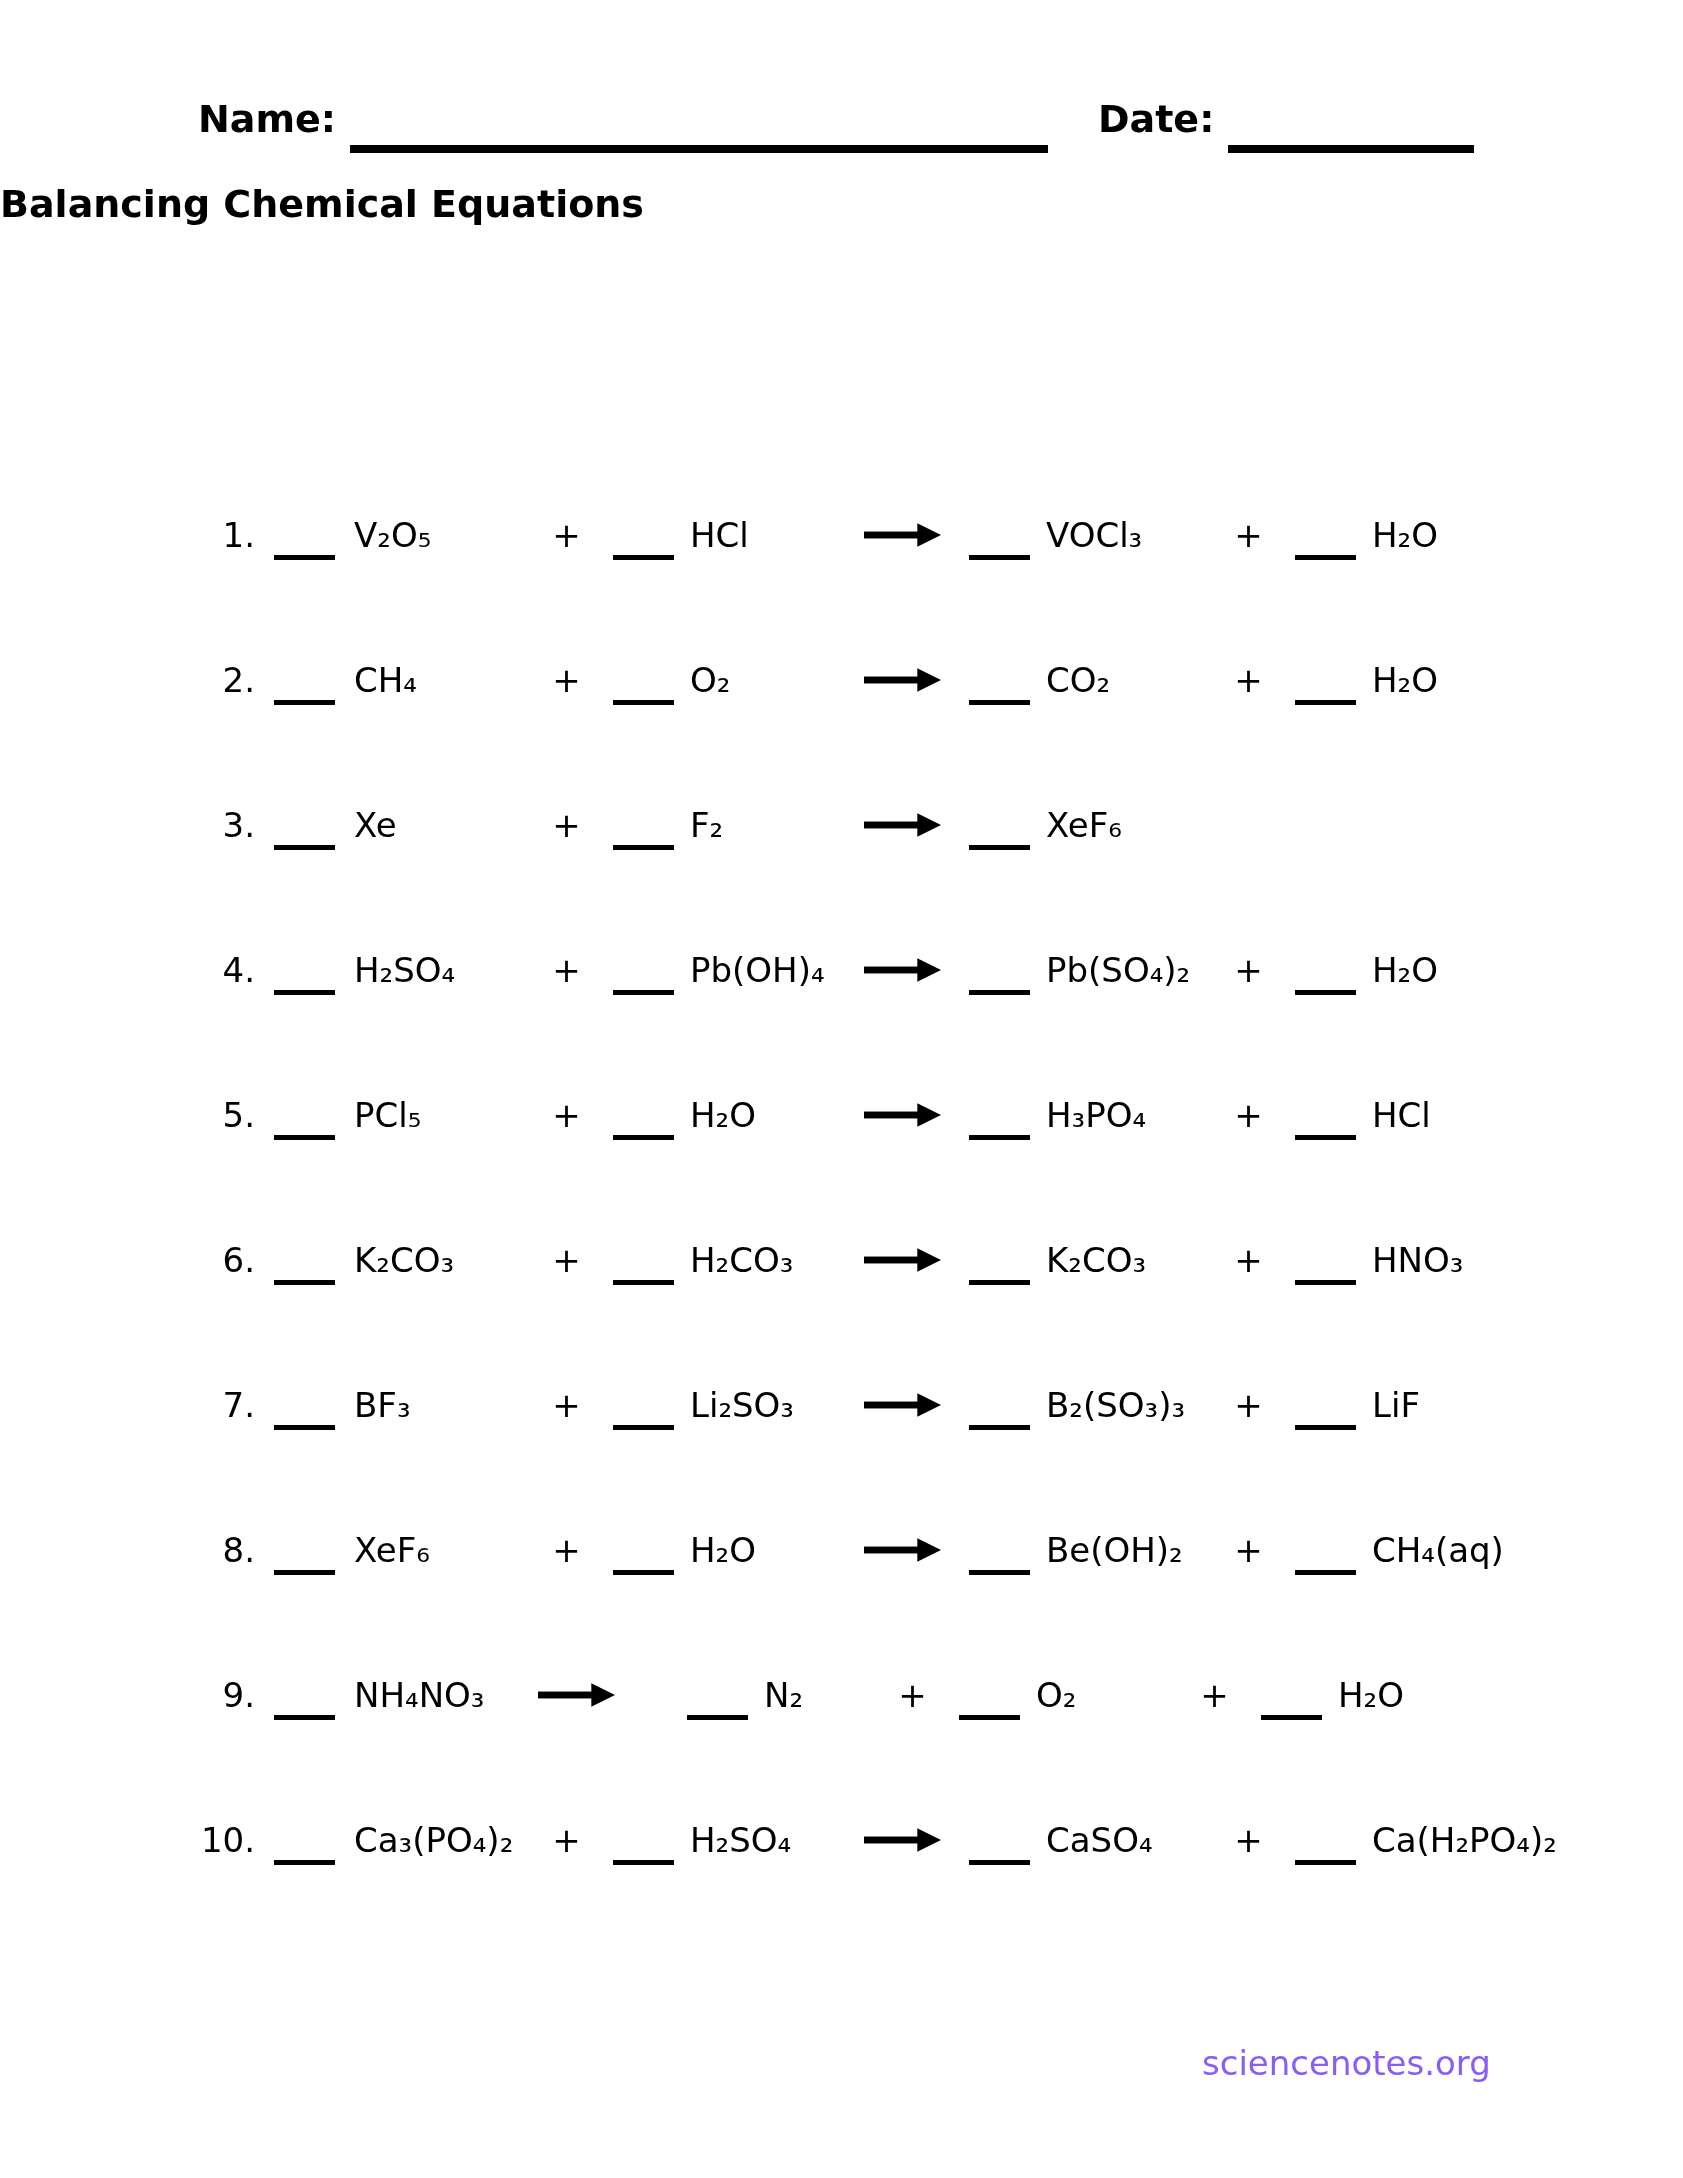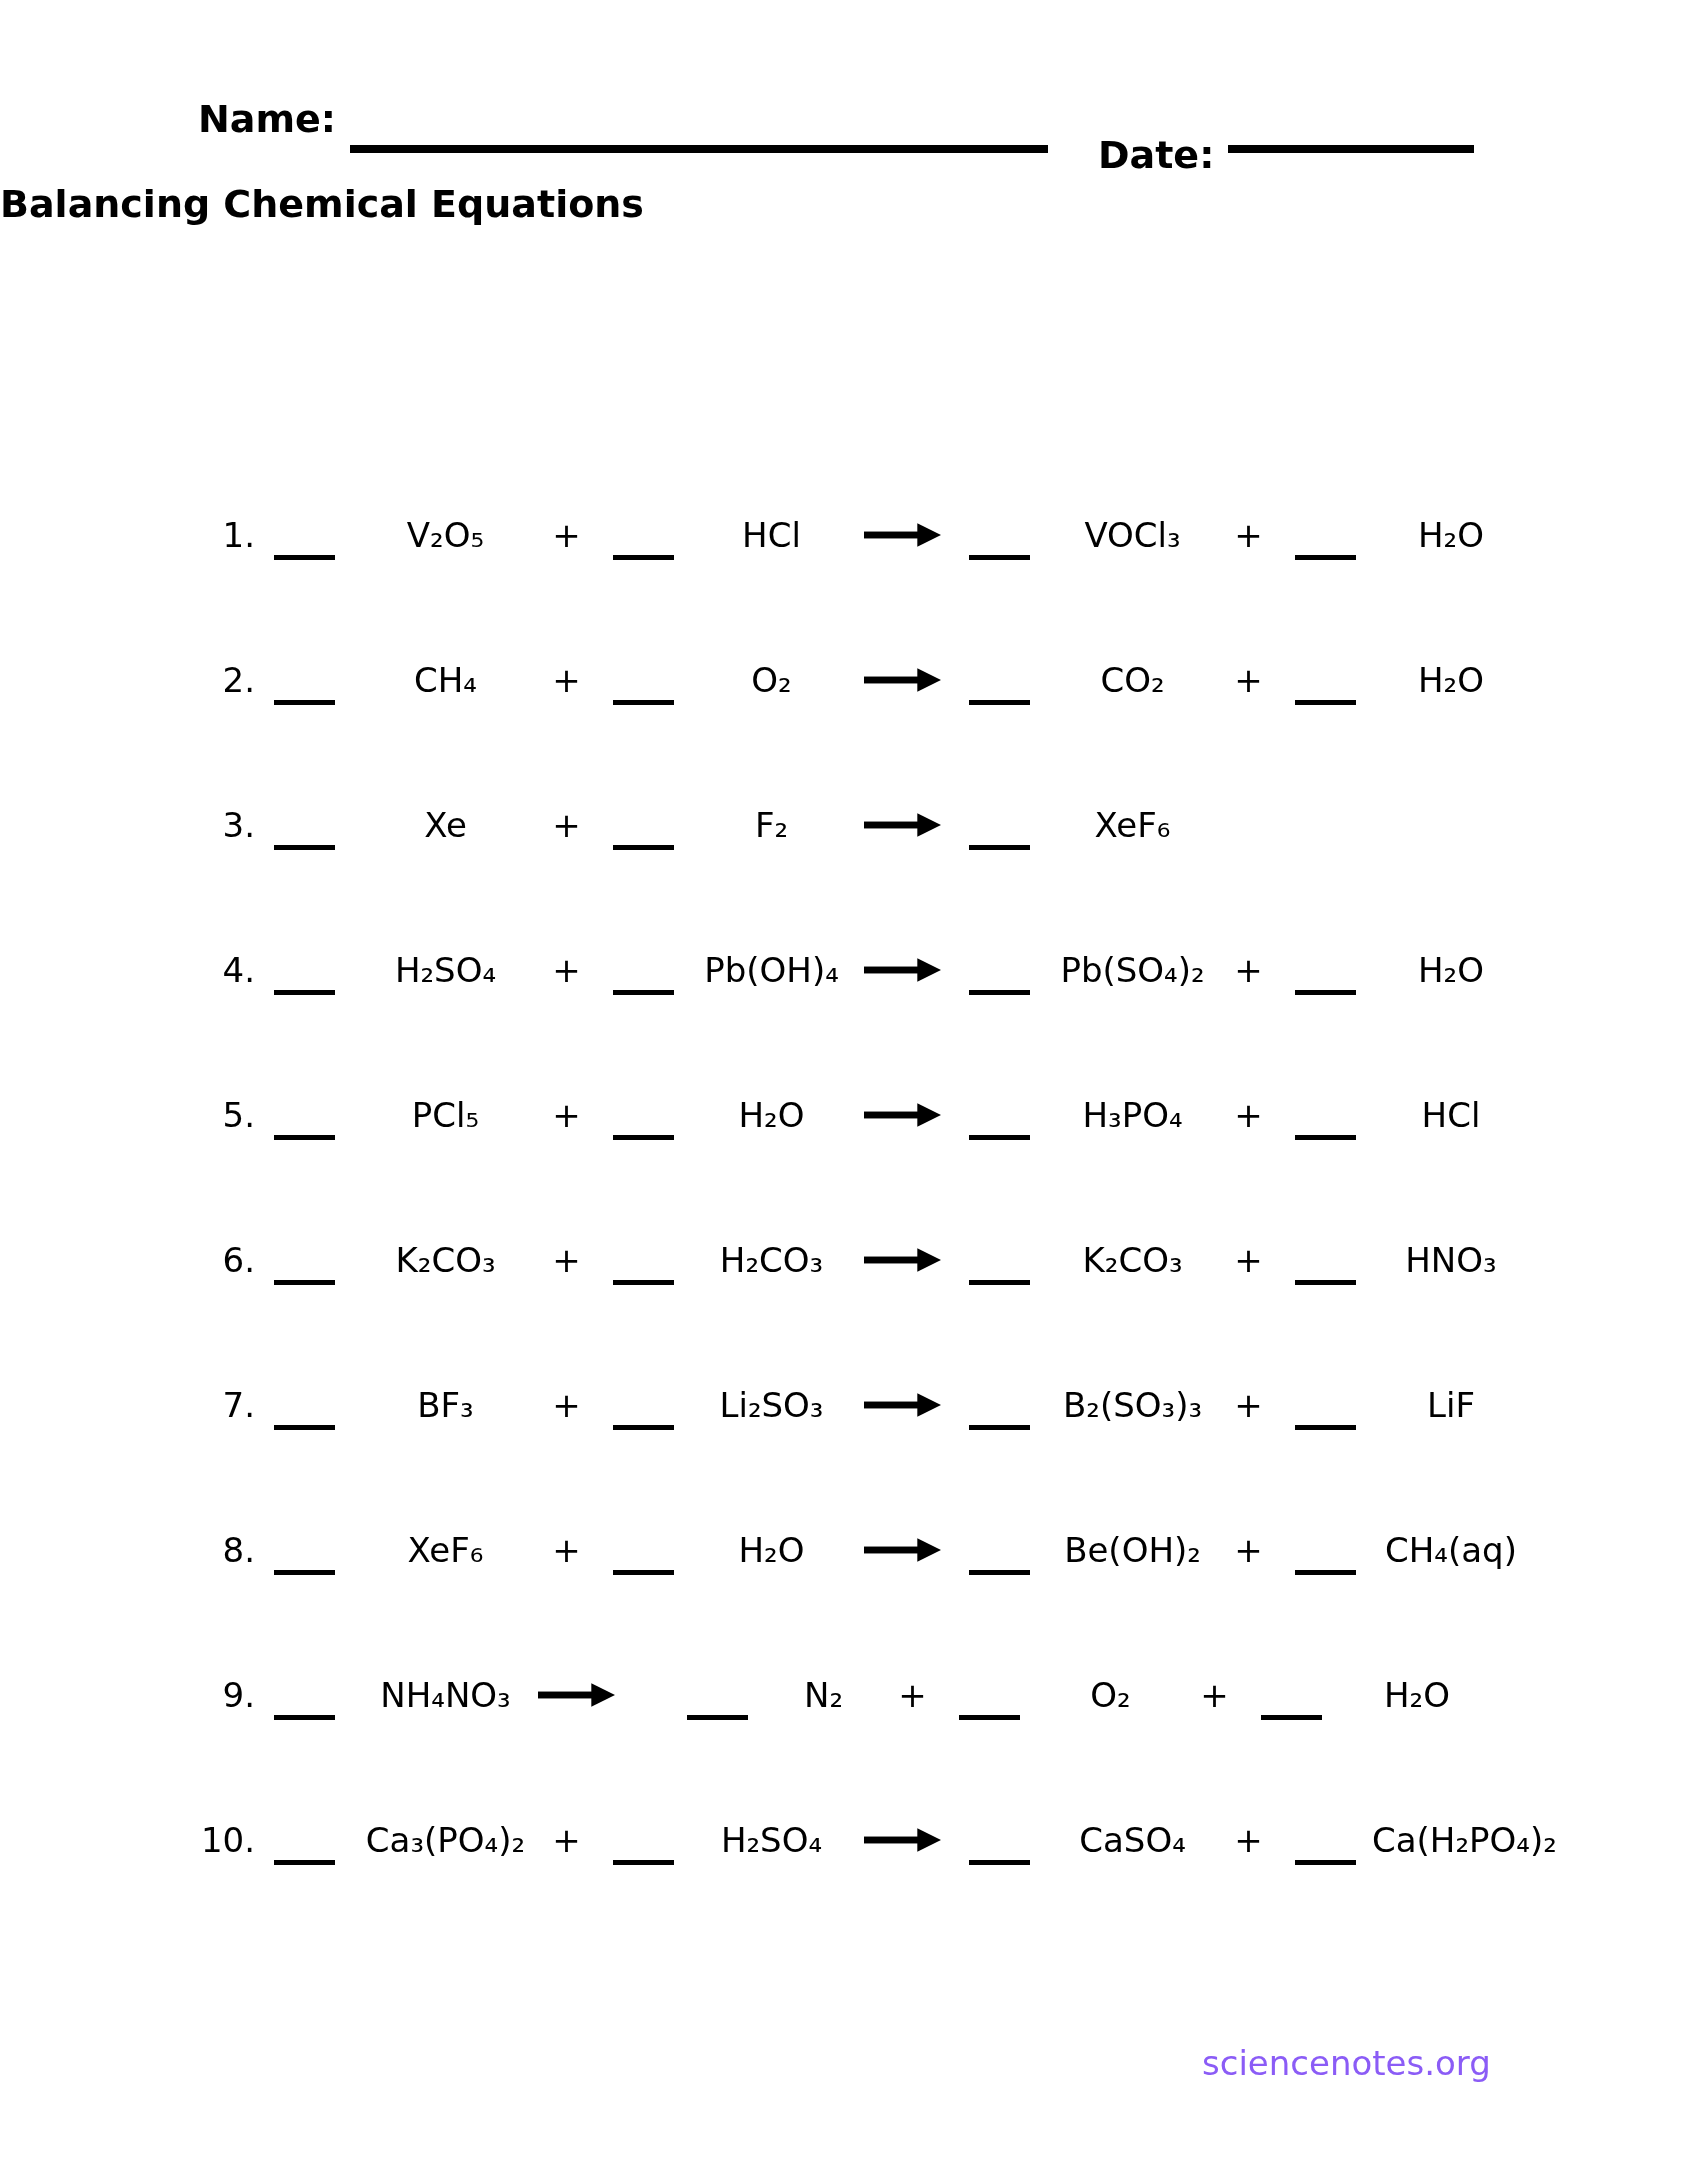--- a/index.html
+++ b/index.html
@@ -9,33 +9,33 @@
     background:#ffffff;
     color:#000;
     font-family:"DejaVu Sans",sans-serif;
     overflow:hidden;
   }
   
   .hdr{position:absolute;top:97px;left:198px;display:flex;align-items:flex-start;}
   .hdr-label{font-weight:bold;font-size:38px;line-height:44px;white-space:nowrap;text-align:right;}
   .hline{height:48px;border-bottom:8px solid #000;}
   .hline-name{width:698px;margin-left:14px;}
-  .date-label{margin-left:50px;margin-top:36px;}
+  .date-label{margin-left:50px;}
   .hline-date{width:246px;margin-left:14px;}
   
   .title{position:absolute;top:182px;left:0;width:1648px;text-align:left;font-weight:bold;font-size:38px;}
   .intro{position:absolute;top:321px;left:198px;font-size:34px;}
   
   .rows{position:absolute;top:462px;left:0;width:1683px;}
   .eq-row{height:145px;display:flex;align-items:center;padding-left:198px;font-size:34px;}
   .c-num{width:57px;text-align:right;flex:none;}
   .c-blank{width:94px;flex:none;display:flex;justify-content:center;}
   .c-blank-first{width:99px;}
   .uline{display:inline-block;width:61px;height:46px;border-bottom:5px solid #000;}
-  .c-f{text-align:center;flex:none;white-space:nowrap;}
+  .c-f{text-align:left;flex:none;white-space:nowrap;}
   .c-f1{width:183px;}
   .c-f2{width:163px;}
   .c-f3{width:173px;}
   .c-f4{width:158px;}
   .c-f2s{width:119px;}
   .c-f3s{width:149px;}
   .c-plus{width:59px;text-align:center;flex:none;}
   .c-arrow{width:99px;flex:none;display:flex;justify-content:center;align-items:center;}
   .c-arrow9{width:79px;}
   .c-sp9{width:54px;flex:none;}

